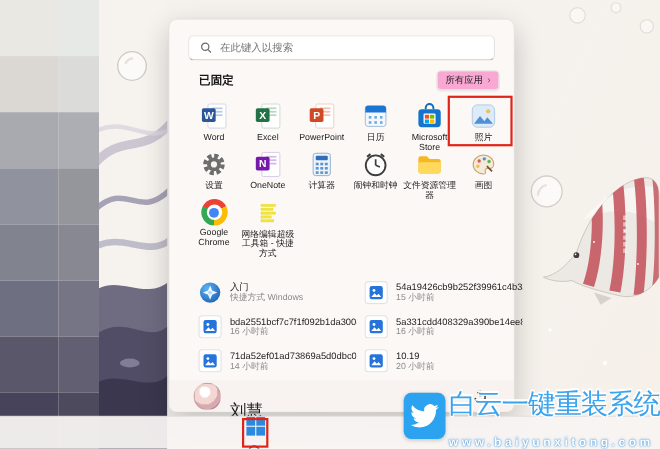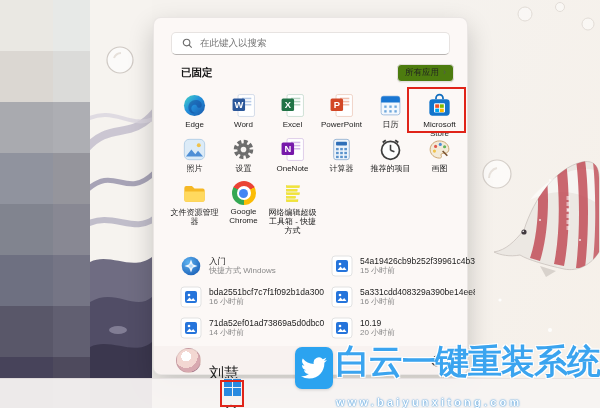--- a/index.html
+++ b/index.html
@@ -21,21 +21,21 @@
       background:#fcf8f6;border:1px solid rgba(0,0,0,.07);border-radius:8px;
       box-shadow:0 10px 26px rgba(0,0,0,.20);z-index:5;box-sizing:border-box;}
   .search-box{position:absolute;left:17px;top:14px;width:279px;height:23px;background:#fff;
       border:1px solid #e7e3e1;border-bottom-color:#b9b5b3;border-radius:5px;
       display:flex;align-items:center;gap:7px;padding:0 10px;box-sizing:border-box;
       color:#767676;font-size:9.5px;}
   .sec-row{position:absolute;left:27px;right:13px;display:flex;align-items:center;
       justify-content:space-between;height:17px;gap:30px;}
   .row-pinned{top:46px;} .row-rec{top:209px;}
   .sec-title{font-size:10.5px;font-weight:bold;color:#151515;}
-  .sec-btn{display:flex;align-items:center;gap:4px;background:#4d7c0f;border:1px solid #e4e0de;
+  .sec-btn{display:flex;align-items:center;gap:4px;background:#f9a8d4;border:1px solid #e4e0de;
       border-radius:4px;padding:2px 7px;font-size:8.5px;color:#222;
       box-shadow:0 1px 1px rgba(0,0,0,.05);cursor:default;}
   .chev::after{content:"›";font-size:9px;color:#555;line-height:1;}
 
   .pinned-grid{position:absolute;left:16px;top:74px;width:298px;display:grid;
       grid-template-columns:repeat(6,49px);grid-auto-rows:44px;}
   .app-tile{display:flex;flex-direction:column;align-items:center;padding-top:1px;}
   .app-ic{width:25px;height:25px;display:flex;align-items:center;justify-content:center;}
   .app-ic svg{width:25px;height:25px;display:block;}
   .app-lb{margin-top:2px;font-size:8px;color:#1b1b1b;text-align:center;line-height:1.15;
@@ -85,21 +85,21 @@
   
   .redbox{position:absolute;border:2px solid #e02419;z-index:20;box-sizing:border-box;}
   .redbox-store{left:407px;top:87px;width:59px;height:46px;}
   .redbox-start{left:220px;top:380px;width:24px;height:27px;}
 
   
   .watermark{position:absolute;right:0;bottom:0;z-index:30;display:flex;align-items:flex-start;}
   .wm-bird{width:38px;height:42px;background:#2ba3f0;border-radius:7px;margin-top:3px;
       display:flex;align-items:center;justify-content:center;box-shadow:0 1px 3px rgba(0,0,0,.15);}
   .wm-col{margin-left:3px;}
-  .wm-title{font-size:34px;font-weight:bold;color:#3ba4ef;line-height:1.05;white-space:nowrap;
+  .wm-title{font-size:25px;font-weight:normal;color:#3ba4ef;line-height:1.05;white-space:nowrap;
       letter-spacing:-1px;
       text-shadow:-1px -1px 0 #fff,1px -1px 0 #fff,-1px 1px 0 #fff,1px 1px 0 #fff;}
   .wm-url{font-size:11px;font-weight:bold;color:#fff;letter-spacing:3.2px;white-space:nowrap;
       text-shadow:0 0 2px rgba(40,140,220,.9),0 0 1px rgba(40,140,220,.9);margin-top:16px;}
 </style>
 </head>
 <body>
 
 <div class="screen">
 
@@ -191,36 +191,20 @@
       <span class="sec-title">已固定</span>
       <span class="sec-btn chev">
         <span>所有应用</span>
       </span>
     </div>
 
     <div class="pinned-grid" id="pinnedGrid">
         <div class="app-tile">
           <span class="app-ic">
             <svg viewBox="0 0 32 32">
-              <defs>
-                <linearGradient id="edg" x1="0" y1="0" x2="1" y2="1">
-                  <stop offset="0" stop-color="#45d6c5"></stop>
-                  <stop offset=".45" stop-color="#2390dc"></stop>
-                  <stop offset="1" stop-color="#1a56a8"></stop>
-                </linearGradient>
-              </defs>
-              <circle cx="16" cy="16" r="13.5" fill="url(#edg)"></circle>
-              <path d="M8.5 21c-1.6-6.5 2.7-12 9-12 4.6 0 7.8 2.7 7.8 6.2 0 2.5-1.7 3.8-3.8 3.8-2.6 0-1.5-3.4-4.3-3.9-3.1-.5-5.8 2.2-5.1 5.9.5 2.8 2.9 4.6 5.9 4.6-4.8 1.6-8.6-.8-9.5-4.6z" fill="#123f8f" opacity=".45"></path>
-            </svg>
-          </span>
-          <div class="app-lb">Edge</div>
-        </div>
-        <div class="app-tile">
-          <span class="app-ic">
-            <svg viewBox="0 0 32 32">
               <rect x="9" y="2" width="21" height="28" rx="2" fill="#fff" stroke="#c9d4e4"></rect>
               <g fill="#b7cbe8">
                 <rect x="14" y="6" width="12" height="2"></rect>
                 <rect x="14" y="10" width="12" height="2"></rect>
                 <rect x="14" y="14" width="12" height="2"></rect>
               </g>
               <rect x="2" y="7" width="16" height="16" rx="2" fill="#2b579a"></rect>
               <text x="10" y="19.5" text-anchor="middle" font-size="12" font-weight="bold" fill="#fff" font-family="Liberation Sans,sans-serif">W</text>
             </svg>
           </span>
@@ -344,43 +328,43 @@
         </div>
         <div class="app-tile">
           <span class="app-ic">
             <svg viewBox="0 0 32 32">
               <path d="M6 7l4-3M26 7l-4-3" stroke="#3d3d3d" stroke-width="2.4"></path>
               <circle cx="16" cy="17" r="11.5" fill="#fdfdfd" stroke="#3d3d3d" stroke-width="2.2"></circle>
               <line x1="16" y1="17" x2="16" y2="10" stroke="#3d3d3d" stroke-width="2"></line>
               <line x1="16" y1="17" x2="21" y2="19" stroke="#3d3d3d" stroke-width="2"></line>
             </svg>
           </span>
-          <div class="app-lb">推荐的项目</div>
+          <div class="app-lb">闹钟和时钟</div>
+        </div>
+        <div class="app-tile">
+          <span class="app-ic">
+            <svg viewBox="0 0 32 32">
+              <path d="M3 9a2.5 2.5 0 012.5-2.5h7.2L16 9.7h10.5A2.5 2.5 0 0129 12.2V24a2.5 2.5 0 01-2.5 2.5h-21A2.5 2.5 0 013 24z" fill="#f5b825"></path>
+              <path d="M3 13.5h26V24a2.5 2.5 0 01-2.5 2.5h-21A2.5 2.5 0 013 24z" fill="#ffd95e"></path>
+            </svg>
+          </span>
+          <div class="app-lb">文件资源管理器</div>
         </div>
         <div class="app-tile">
           <span class="app-ic">
             <svg viewBox="0 0 32 32">
               <path d="M16 5C9.4 5 4 9.9 4 16s5.4 11 12 11c2.2 0 3-1.3 2.2-2.8-.9-1.7.2-3.4 2.3-3.4h2.6c2.7 0 4.9-2.2 4.9-5C28 9.6 22.6 5 16 5z" fill="#f3ead8" stroke="#c9a06a" stroke-width="1.2"></path>
               <circle cx="11" cy="12" r="2" fill="#e05a4e"></circle>
               <circle cx="17" cy="9.5" r="2" fill="#4f8fd6"></circle>
               <circle cx="22.5" cy="12.5" r="2" fill="#63b35c"></circle>
               <circle cx="9.5" cy="18" r="2" fill="#f0c24a"></circle>
               <path d="M20 18l6 6" stroke="#7a5230" stroke-width="2"></path>
             </svg>
           </span>
           <div class="app-lb">画图</div>
-        </div>
-        <div class="app-tile">
-          <span class="app-ic">
-            <svg viewBox="0 0 32 32">
-              <path d="M3 9a2.5 2.5 0 012.5-2.5h7.2L16 9.7h10.5A2.5 2.5 0 0129 12.2V24a2.5 2.5 0 01-2.5 2.5h-21A2.5 2.5 0 013 24z" fill="#f5b825"></path>
-              <path d="M3 13.5h26V24a2.5 2.5 0 01-2.5 2.5h-21A2.5 2.5 0 013 24z" fill="#ffd95e"></path>
-            </svg>
-          </span>
-          <div class="app-lb">文件资源管理器</div>
         </div>
         <div class="app-tile">
           <span class="app-ic">
             <span class="chrome-disc"></span>
           </span>
           <div class="app-lb">Google Chrome</div>
         </div>
         <div class="app-tile">
           <span class="app-ic">
             <svg viewBox="0 0 32 32">

